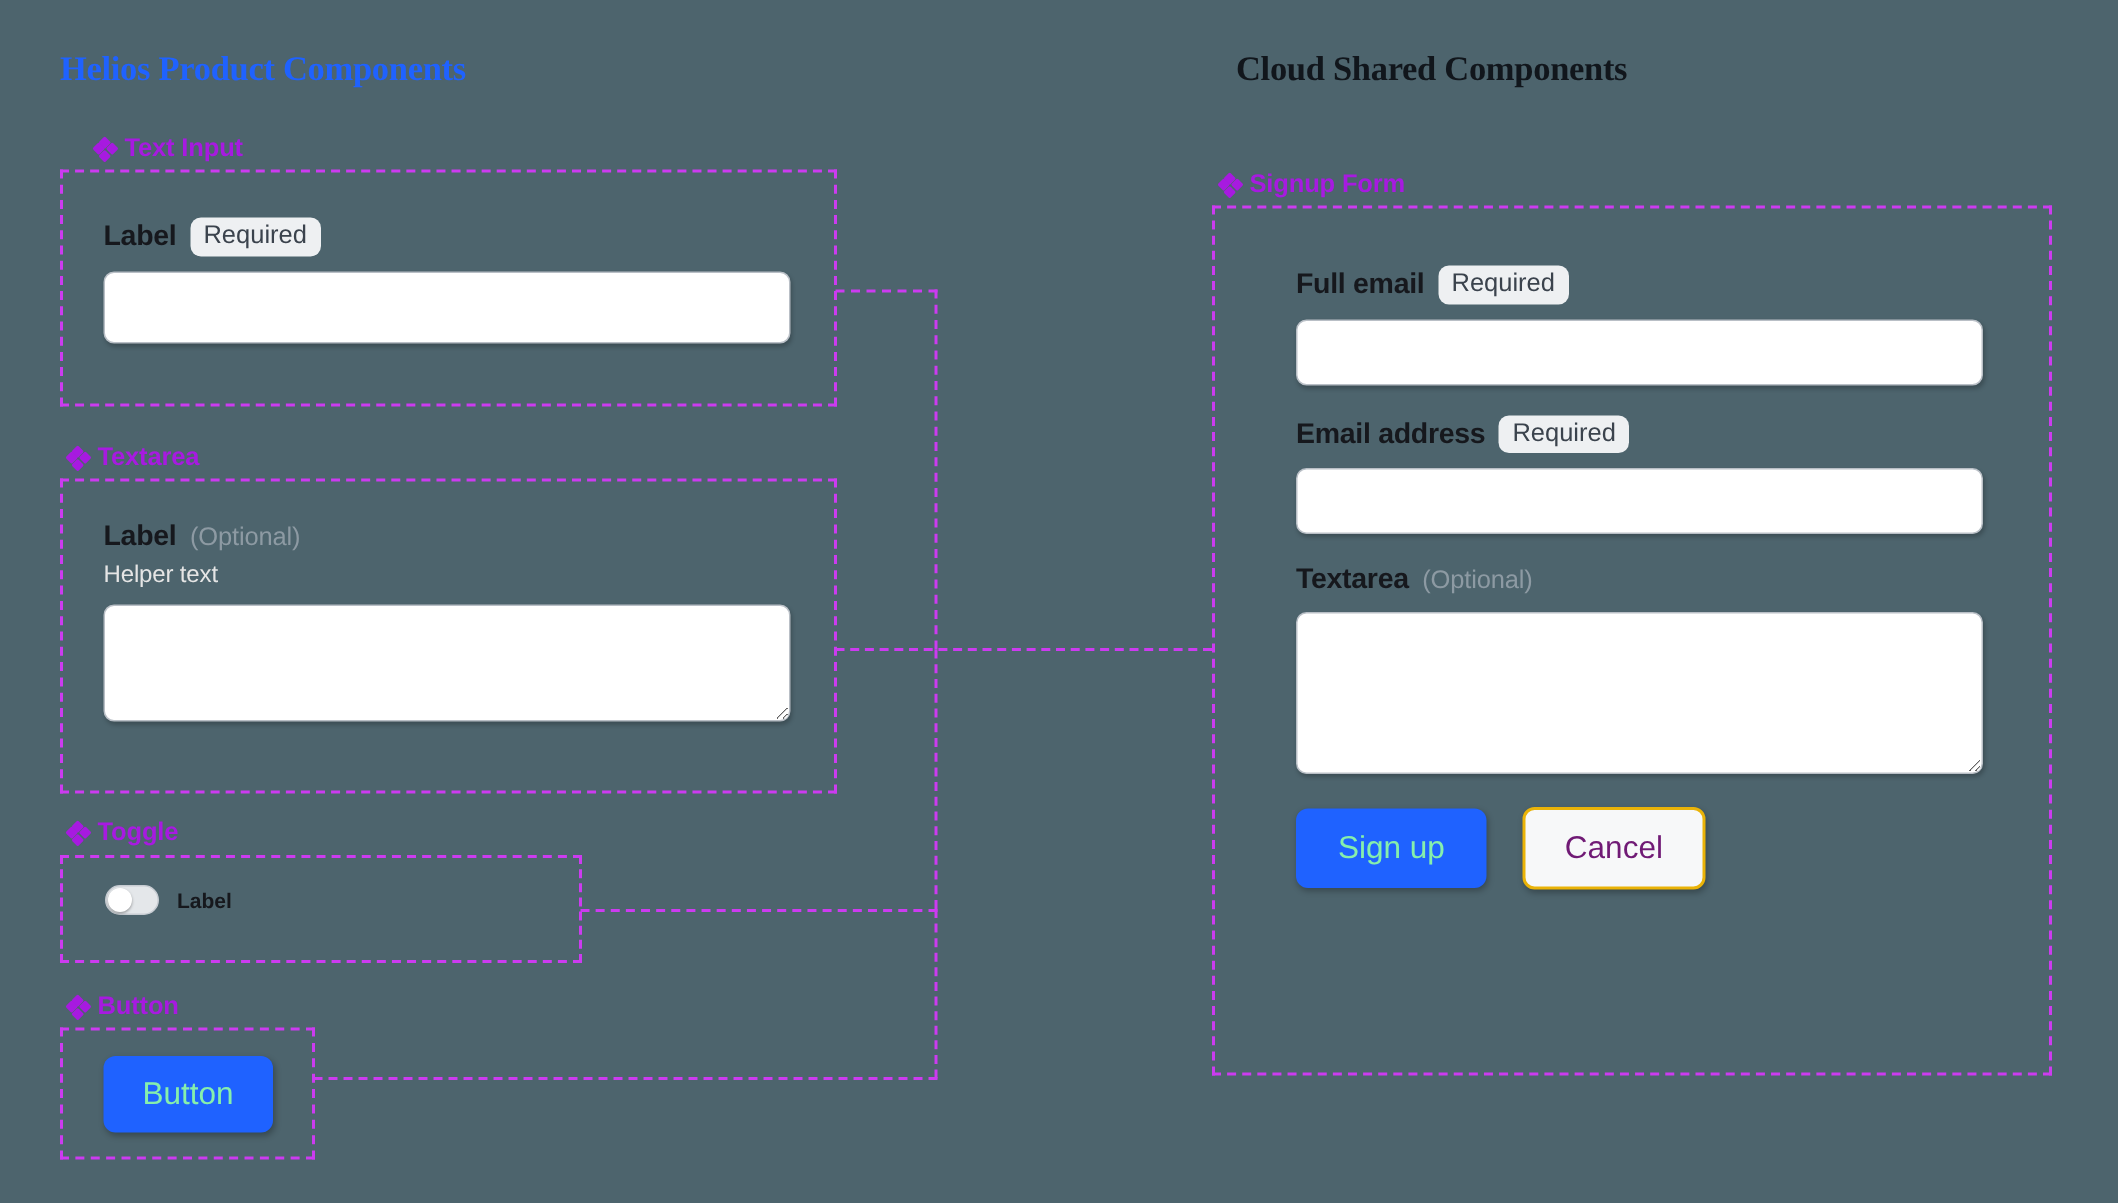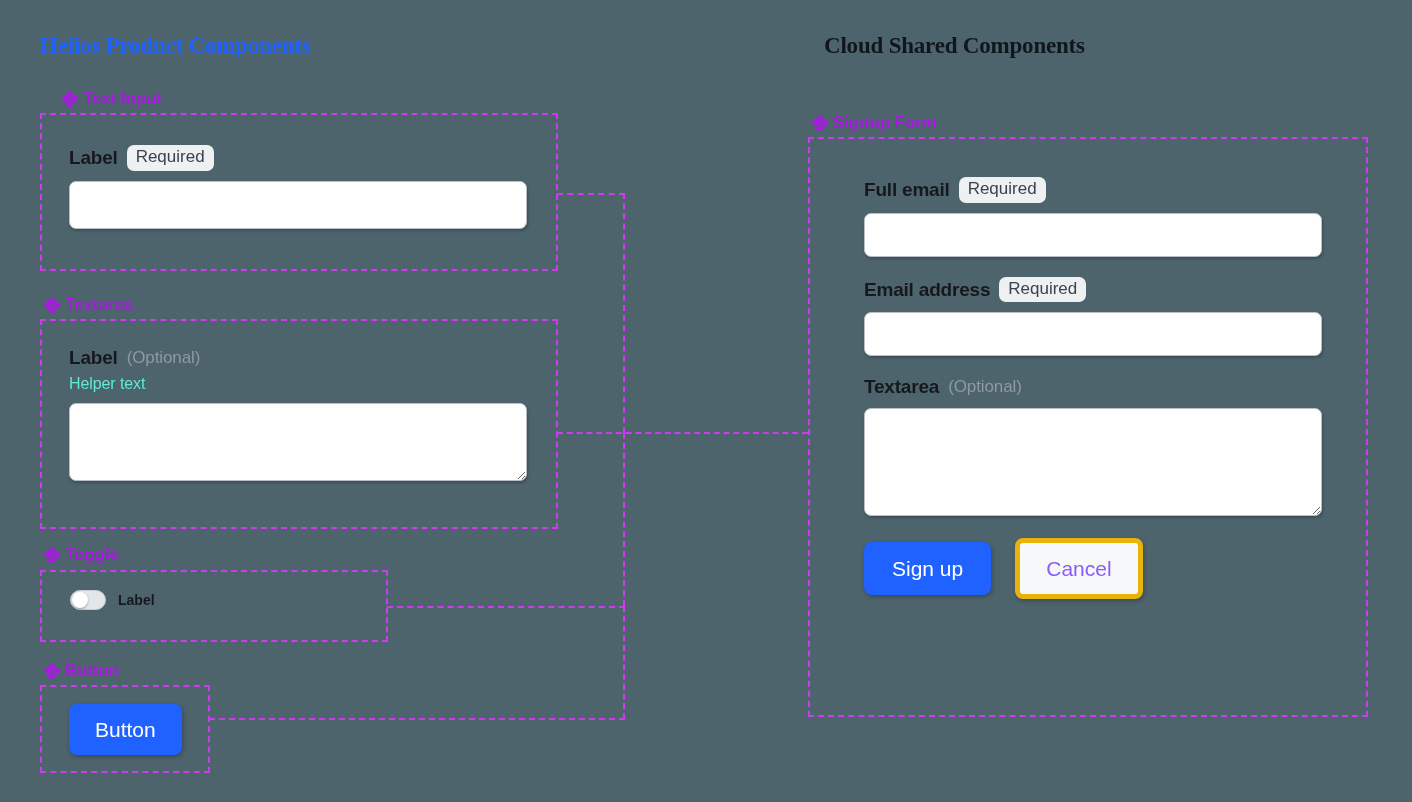--- a/index.html
+++ b/index.html
@@ -112,21 +112,21 @@
     padding: 3px 9px 4px;
     line-height: 1.1;
   }
   .optional-text {
     font-size: 17px;
     color: #8d9aa3;
     letter-spacing: -0.1px;
   }
   .helper-text {
     font-size: 16px;
-    color: #5eead4;
+    color: #e5e5e5;
     margin-bottom: 10px;
     letter-spacing: -0.1px;
   }
 
   .text-input {
     display: block;
     width: 100%;
     box-sizing: border-box;
     height: 46px;
     background: #ffffff;
@@ -194,26 +194,26 @@
   .btn {
     font-family: "Liberation Sans", sans-serif;
     border-radius: 8px;
     border: none;
     cursor: pointer;
     box-shadow: 1px 2px 4px rgba(0,0,0,0.28);
     line-height: 1;
   }
   .btn-primary {
     background: #1f62ff;
-    color: #ffffff;
+    color: #86efac;
   }
   .btn-secondary {
     background: #f7f8f9;
-    color: #8b5cf6;
-    border: 5px solid #eab308;
+    color: #701a75;
+    border: 2px solid #eab308;
   }
   #left-button {
     font-size: 21px;
     padding: 15px 26px;
   }
   #signup-button {
     font-size: 21px;
     padding: 16px 28px;
   }
   #cancel-button {

